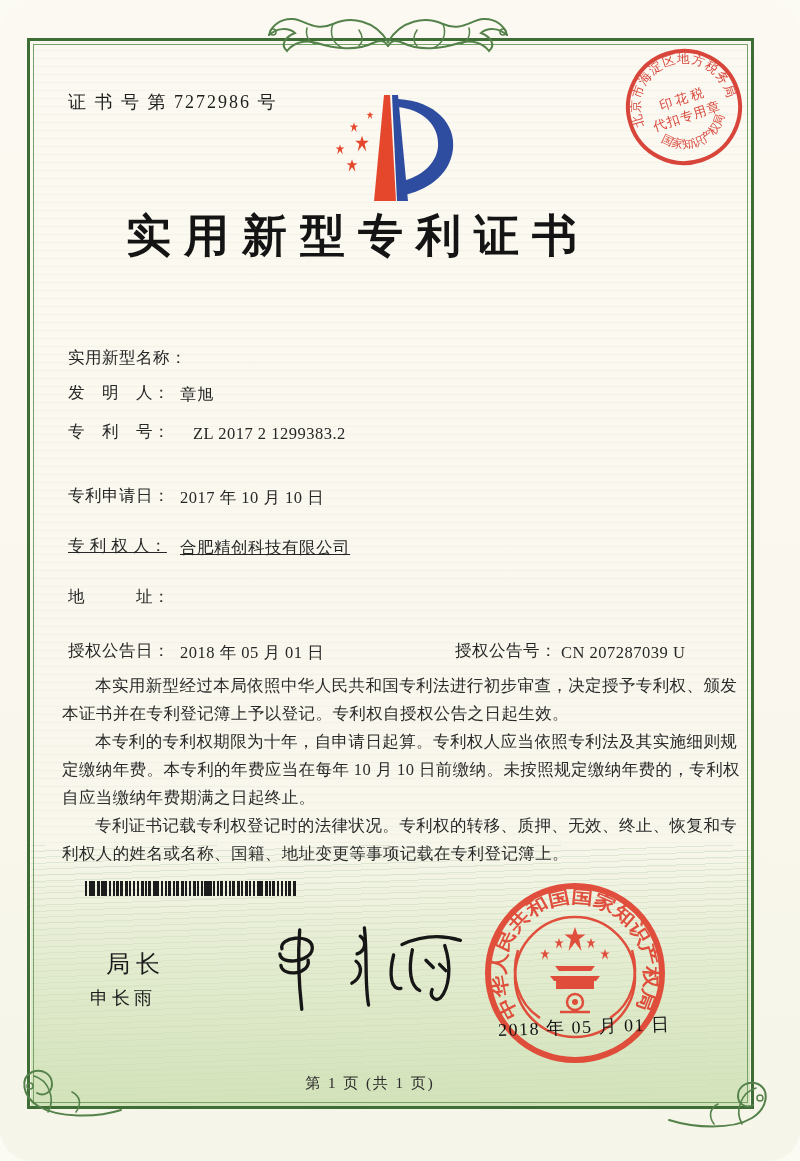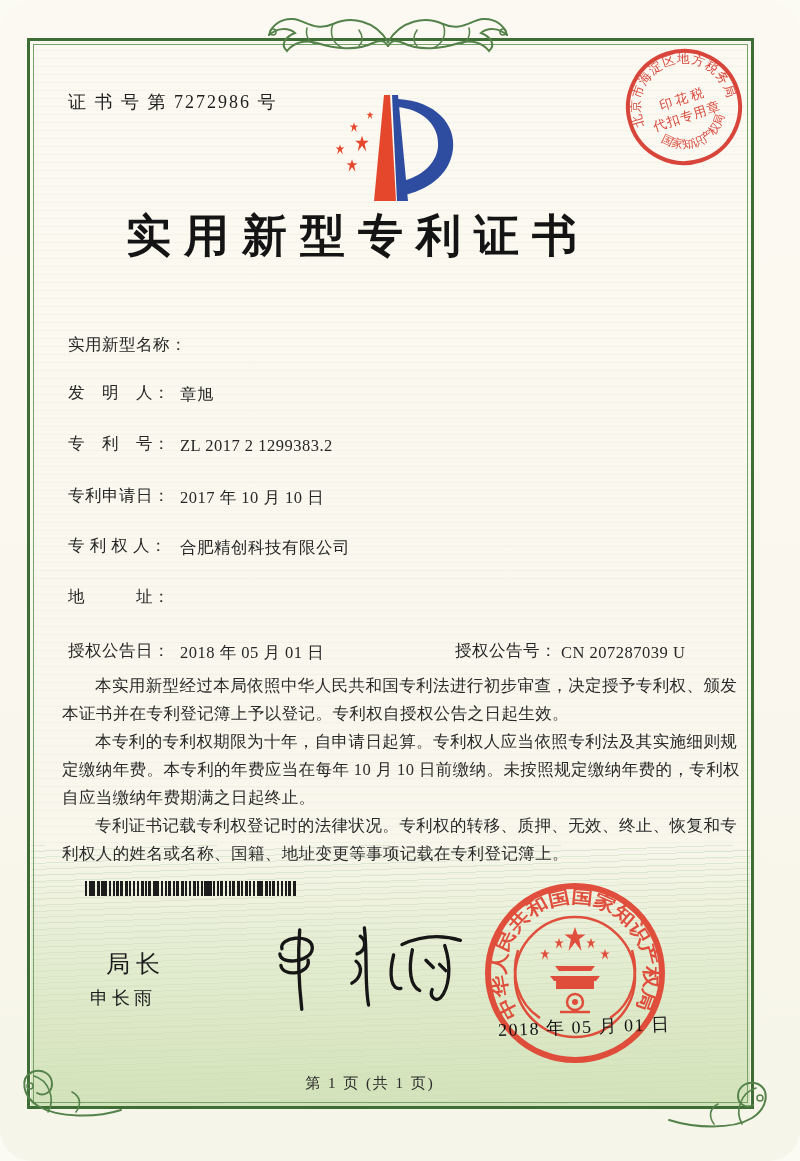--- a/index.html
+++ b/index.html
@@ -23,21 +23,21 @@
   .cert-no{position:absolute;left:68px;top:90px;font-size:18px;letter-spacing:2px;color:#1e1e1e;}
   .logo{position:absolute;left:312px;top:92px;width:150px;height:112px;}
   .tax-stamp{position:absolute;left:624px;top:47px;width:120px;height:120px;transform:rotate(-18deg);}
   .title{position:absolute;left:0;top:206px;width:716px;text-align:center;
          font-size:45px;font-weight:700;letter-spacing:13px;color:#141414;}
   
   .fields{position:absolute;left:68px;top:330px;width:680px;font-size:16.5px;letter-spacing:.5px;}
   .frow{position:absolute;left:0;display:flex;align-items:flex-start;width:680px;}
   .flabel{display:inline-block;min-width:112px;white-space:nowrap;}
   .fvalue{display:inline-block;white-space:pre-line;line-height:26px;}
-  .r0{top:4px;text-align:center;} .r1{top:52px;} .r2{top:103px;} .r3{top:155px;} .r4{top:205px;} .r5{top:256px;} .r6{top:310px;}
+  .r0{top:17px;text-align:center;} .r1{top:52px;} .r2{top:91px;gap:13px;} .r3{top:155px;} .r4{top:205px;text-decoration:underline;} .r5{top:256px;} .r6{top:310px;}
   .grant-right{position:absolute;left:387px;top:0;display:flex;}
   
   .paras{position:absolute;left:62px;top:672px;width:678px;font-size:16.5px;line-height:28px;letter-spacing:.4px;color:#2a2a2a;}
   .paras p{margin:0;text-indent:2em;}
   
   .barcode{position:absolute;left:85px;top:881px;width:212px;height:15px;
     background-image:
       repeating-linear-gradient(90deg,#1c1c1c 0 2px,transparent 2px 4px),
       repeating-linear-gradient(90deg,#1c1c1c 0 1px,transparent 1px 7px),
       repeating-linear-gradient(90deg,transparent 0 5px,#1c1c1c 5px 7px,transparent 7px 13px);}

